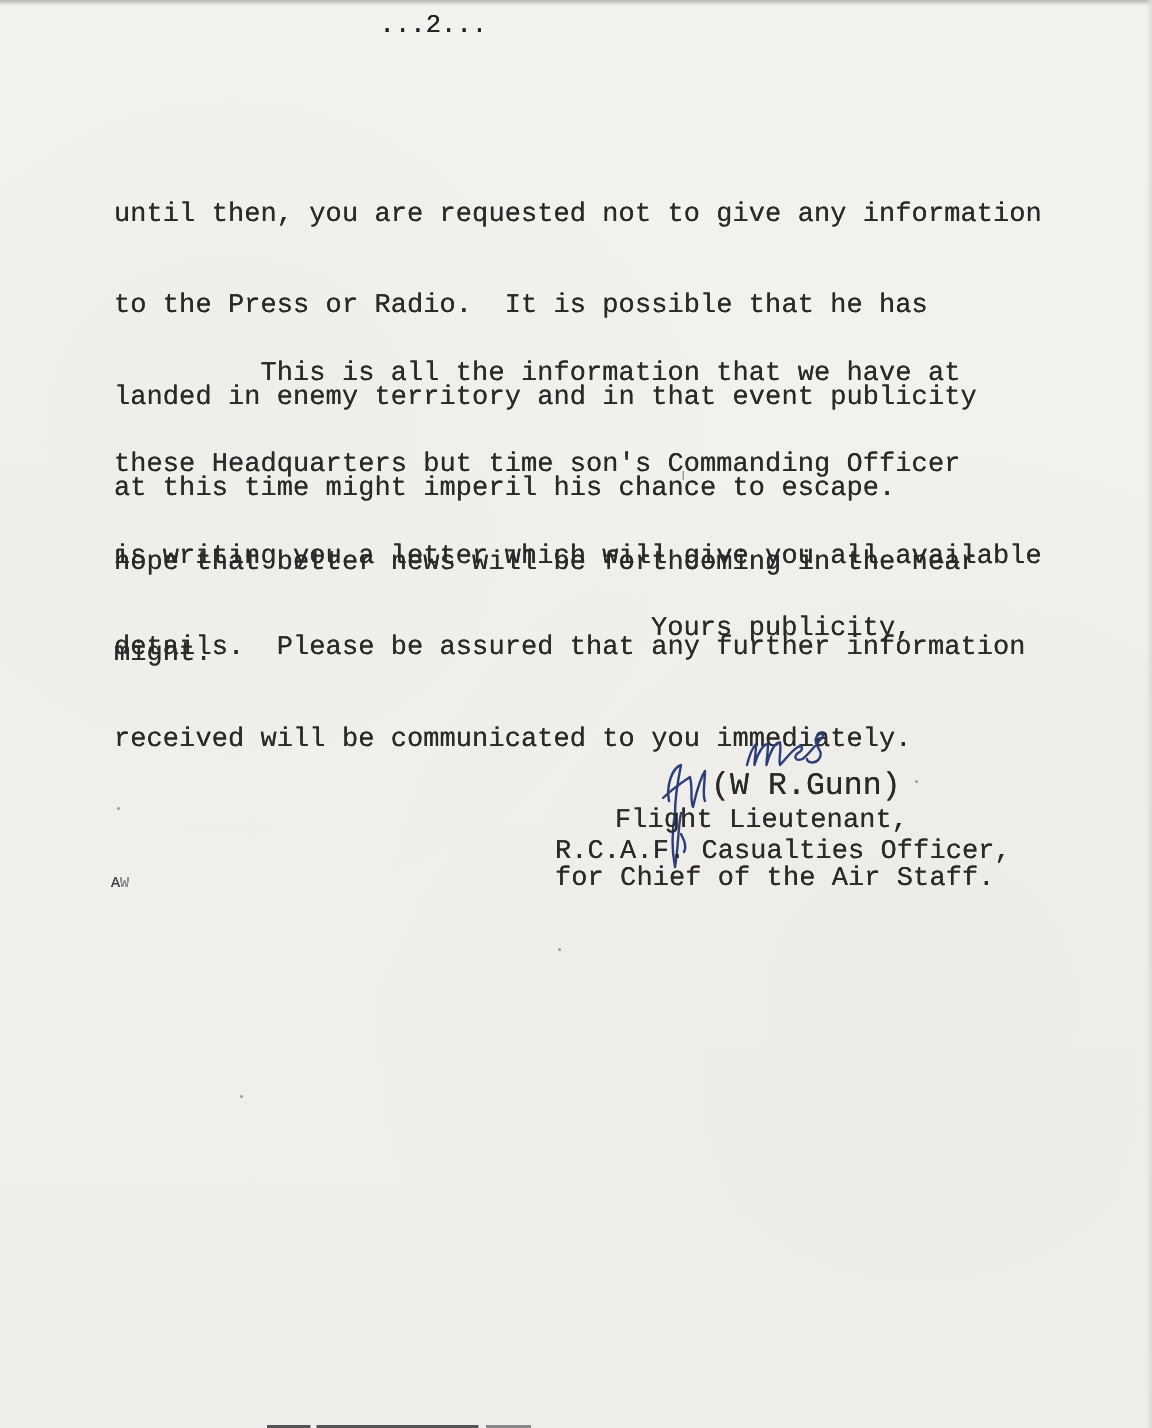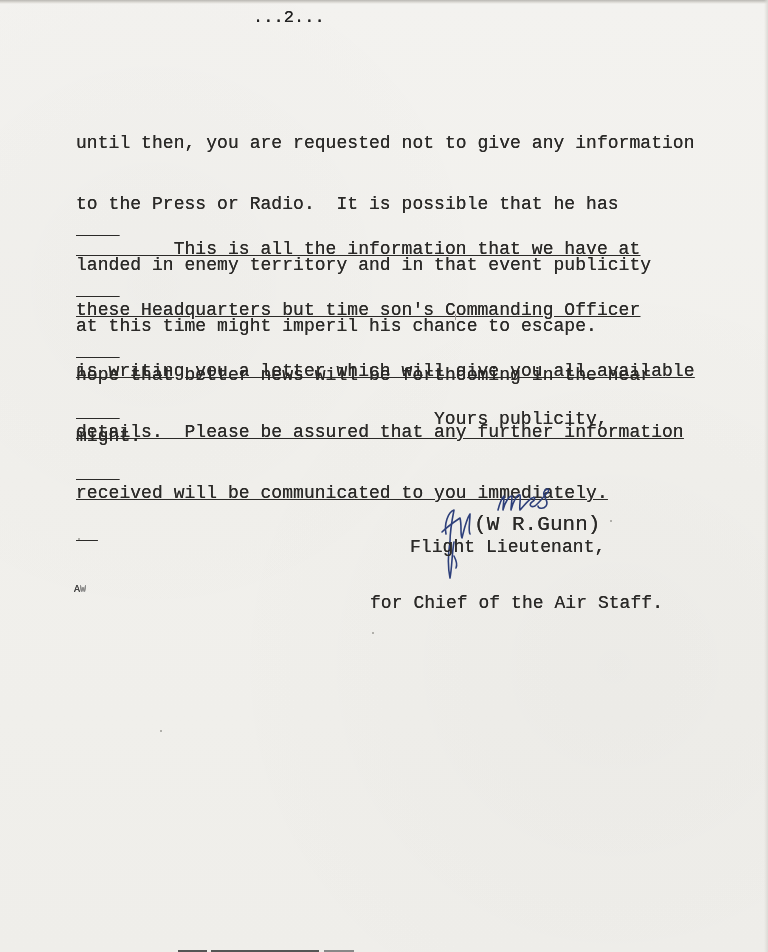--- a/index.html
+++ b/index.html
@@ -46,27 +46,27 @@
       text-shadow: 0 0 0.4px #2b2a28;
     }
     .line { line-height: 21px; }
     .page-number {
       left: 253px;
       top: 8px;
       font-size: 17px;
       color: #222;
     }
     .para1 { left: 76px; top: 93px; }
-    .para2 { left: 76px; top: 199px; text-decoration: underline; }
+    .para2 { left: 76px; top: 199px; }
     .para3 { left: 76px; top: 325px; }
     .closing { left: 434px; top: 409px; }
     .sig-name { left: 474px; top: 514px; font-size: 21px; }
     .sig-title { left: 410px; top: 537px; }
     .sig-office { left: 370px; top: 558px; }
-    .sig-for { left: 370px; top: 593px; }
+    .sig-for { left: 370px; top: 576px; }
     .initials-ref {
       left: 74px;
       top: 579px;
       font-size: 10px;
       color: #444;
     }
     .initials-ref .faded { color: #9a9a9a; }
     .signature {
       position: absolute;
       left: 432px;
@@ -131,20 +131,21 @@
       <path d="M66 38 C 68 30, 70 26, 72 24 C 72 30, 71 34, 71 38 C 73 30, 77 24, 80 24 C 80 30, 79 34, 79 38 C 81 30, 85 22, 88 23 C 89 28, 87 34, 88 38 C 92 34, 96 28, 100 26 C 103 24, 104 28, 100 30 C 97 32, 98 36, 103 34 C 108 30, 112 24, 116 20 C 118 16, 114 16, 112 20 C 110 26, 118 28, 114 34 C 111 38, 106 36, 106 34"></path>
 
       <path d="M14 62 C 12 52, 16 40, 22 38 C 20 48, 18 60, 18 70 C 16 82, 16 96, 18 106 C 20 96, 20 80, 22 70"></path>
       <path d="M10 60 C 16 54, 22 50, 28 46 C 30 54, 28 62, 30 66 C 32 58, 34 48, 38 42 C 38 50, 36 58, 38 62"></path>
       <path d="M22 84 C 24 88, 26 92, 24 96"></path>
     </g>
   </svg>
 
   <div class="tw line sig-name">(W R.Gunn)</div>
   <div class="tw line sig-title">Flight Lieutenant,</div>
+  <div class="tw line sig-office">R.C.A.F. Casualties Officer,</div>
   <div class="tw line sig-for">for Chief of the Air Staff.</div>
 
   <div class="tw line initials-ref"><span>A</span><span class="faded">W</span></div>
 
   <div class="bottom-marks">
     <span style="left:0;width:29px;"></span>
     <span style="left:33px;width:108px;"></span>
     <span style="left:146px;width:30px;background:#888;"></span>
   </div>
 

